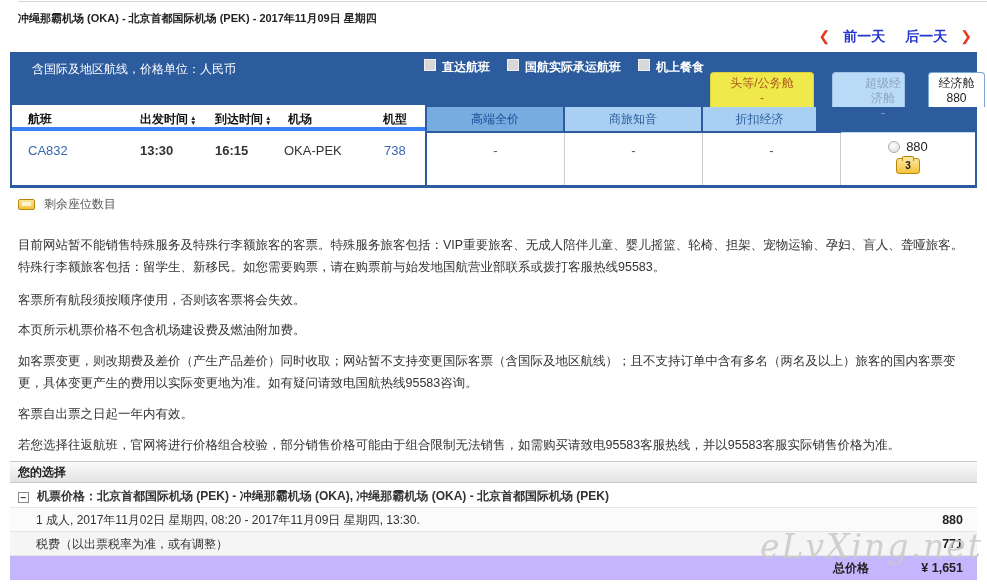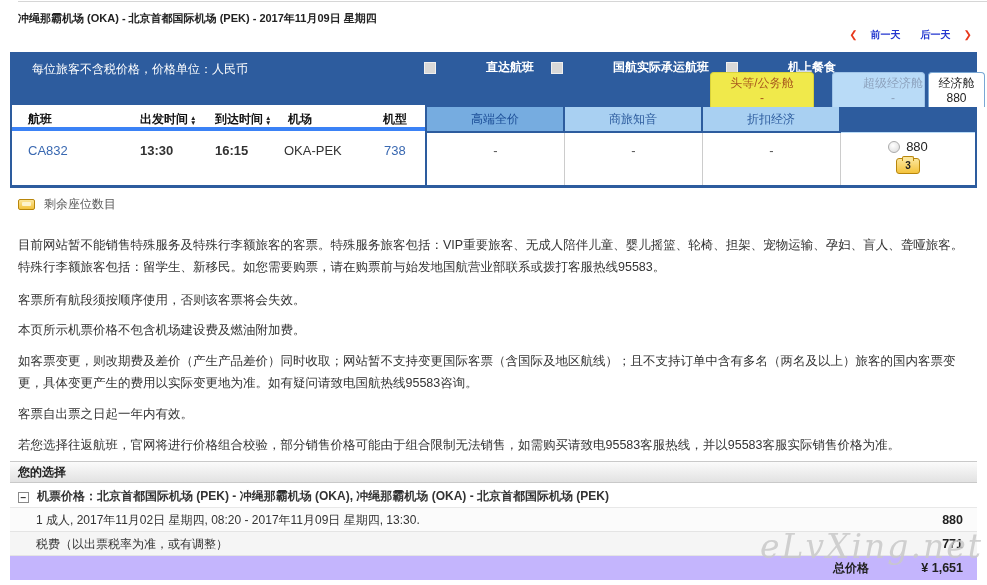--- a/index.html
+++ b/index.html
@@ -4,52 +4,52 @@
 <style>
   * { margin:0; padding:0; box-sizing:border-box; }
   html,body { background:#fff; }
   .stage {
     position:relative; width:987px; height:585px; overflow:hidden;
     background:#fff; font-family:"Liberation Sans","DejaVu Sans",sans-serif;
     font-size:12px; color:#333;
   }
   .topline { position:absolute; left:18px; right:0; top:1px; border-top:1px solid #d6d6d6; }
   .page-title { position:absolute; left:18px; top:11px; font-size:11px; font-weight:bold; color:#222; }
-  .daynav { position:absolute; right:12px; top:28px; font-size:10px; font-weight:bold; white-space:nowrap; }
+  .daynav { position:absolute; right:12px; top:28px; font-size:14px; font-weight:bold; white-space:nowrap; }
   .daynav .arr { color:#e8391d; margin:0 3px; cursor:pointer; }
   .daynav .lnk { color:#2336cf; margin:0 10px; cursor:pointer; }
 
   
   .flight-block { position:absolute; left:10px; top:52px; width:967px; height:136px; background:#2d5c9e; }
   .block-note { position:absolute; left:22px; top:9px; color:#fff; font-size:12px; }
   .filters { position:absolute; left:414px; top:7px; display:flex; gap:17px; align-items:center;
              color:#fff; font-weight:bold; }
-  .filters .f { display:flex; align-items:center; cursor:pointer;gap:44px; }
+  .filters .f { display:flex; align-items:flex-start; cursor:pointer; }
   .checkbox { width:12px; height:12px; background:#d8d8d8; border:1px solid #efefef; margin-right:6px; }
 
   .tab { position:absolute; top:20px; height:35px; text-align:center; font-size:12px;
          border-radius:4px 4px 0 0; padding-top:3px; line-height:15px; cursor:pointer; }
   .tab-first   { left:700px; width:104px; background:#f0e94b; color:#a8581d; border:1px solid #d9d23a; border-bottom:none;text-align:center; }
-  .tab-super   { left:822px; width:93px;  background:#b9dbf7; color:#8da2bd; border:1px solid #9fc4e8; border-bottom:none;padding-left:29px; }
+  .tab-super   { left:822px; width:73px;  background:#b9dbf7; color:#8da2bd; border:1px solid #9fc4e8; border-bottom:none;padding-left:29px; }
   .tab-economy { left:918px; width:57px;  background:#fff; color:#222; border:1px solid #7aa7d4; border-bottom:none; }
 
   .left-panel { position:absolute; left:2px; top:53px; width:413px; height:80px; background:#fff; }
   .lp-header { position:absolute; left:0; top:0; width:100%; height:26px; border-bottom:4px solid #3b82f6; }
   .lp-h { position:absolute; top:6px; font-weight:bold; color:#111; white-space:nowrap; }
   .lp-c { position:absolute; top:38px; font-size:13px; white-space:nowrap; }
   .lnk-blue { color:#3968b1; cursor:pointer; }
   .bold { font-weight:bold; }
 
   .sort { display:inline-flex; flex-direction:column; vertical-align:middle; margin-left:2px;
           font-size:6.5px; line-height:5px; color:#222; cursor:pointer; }
 
   .fare-h { position:absolute; top:55px; height:24px; line-height:24px; text-align:center; font-size:12px; }
   .fh1 { left:417px; width:136px; background:#76ace0; color:#1c4e97; }
   .fh2 { left:555px; width:136px; background:#a9d0f2; color:#2d5c9e; }
-  .fh3 { left:693px; width:136px; background:#a9d0f2; color:#2d5c9e; }
+  .fh3 { left:693px; width:113px; background:#a9d0f2; color:#2d5c9e; }
   .fh4 { left:831px; width:134px; background:#b9dbf7; color:#2d5c9e;margin-top:25px; }
   .fh4 .sort { position:absolute; right:6px; top:5px; }
 
   .fare-row { position:absolute; left:417px; top:81px; width:548px; height:52px; background:#fff; }
   .fare-cell { position:absolute; top:0; height:52px; text-align:center; color:#555; font-size:13px;
                border-right:1px solid #ccc; padding-top:10px; }
   .fc1 { left:0; width:138px; } .fc2 { left:138px; width:138px; } .fc3 { left:276px; width:138px; }
   .fc4 { left:414px; width:134px; border-right:none; padding-top:6px; }
   .radio { display:inline-block; width:12px; height:12px; border-radius:50%;
            background:radial-gradient(circle at 40% 35%, #fff, #d9d9d9); border:1px solid #ababab;
@@ -98,21 +98,21 @@
 <div class="stage">
   <div class="topline"></div>
 
   <div class="page-title">冲绳那霸机场 (OKA) - 北京首都国际机场 (PEK) - 2017年11月09日 星期四</div>
 
   <div class="daynav">
     <span class="arr">❮</span><span class="lnk">前一天</span><span class="lnk">后一天</span><span class="arr">❯</span>
   </div>
 
   <div class="flight-block">
-    <div class="block-note">每位旅客不含税价格，价格单位：人民币</div>
+    <div class="block-note">含国际及地区航线，价格单位：人民币</div>
 
     <div class="filters">
       <span class="f">
         <span class="checkbox"></span>
         <span>直达航班</span>
       </span>
       <span class="f">
         <span class="checkbox"></span>
         <span>国航实际承运航班</span>
       </span>

